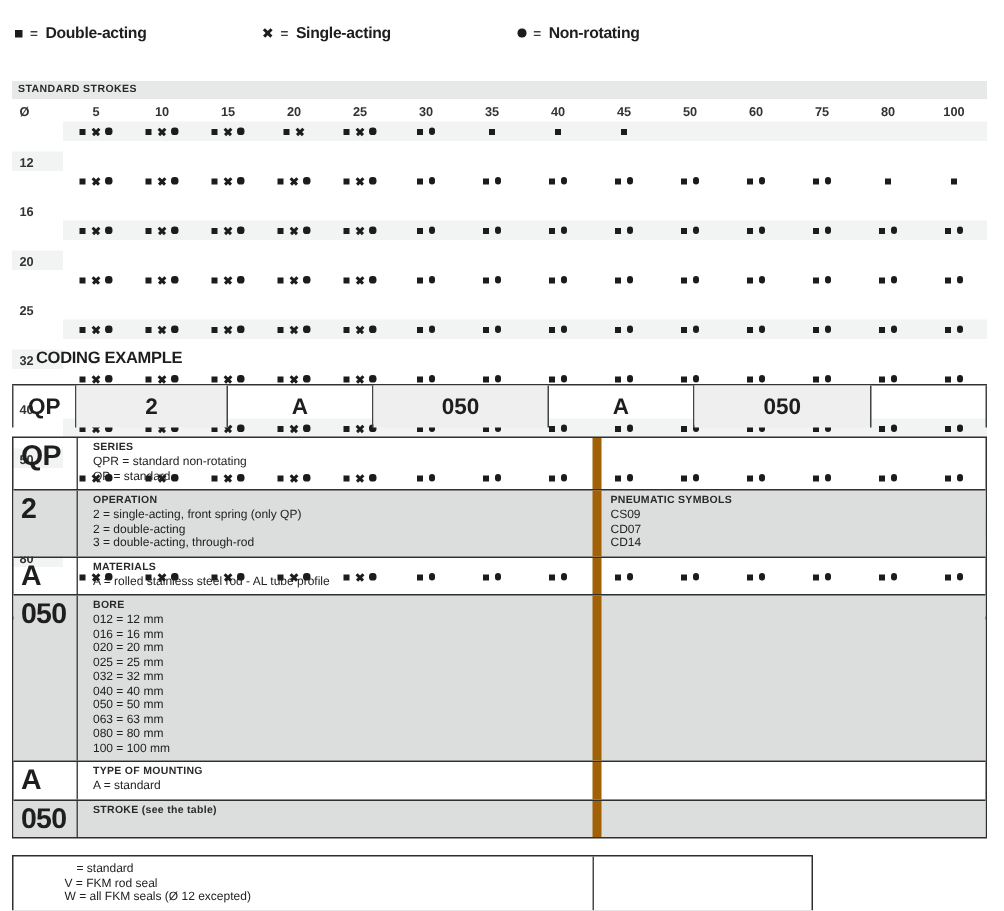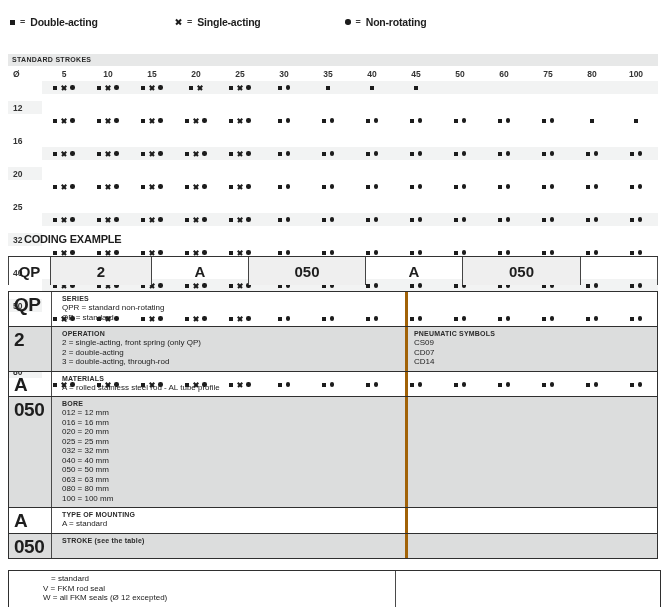--- a/index.html
+++ b/index.html
@@ -52,26 +52,26 @@
   .code-seg.shaded { background:#efefef; }
 
   
   .breakdown { position:absolute; left:8px; top:291px; width:650px; box-sizing:border-box;
                border:1.5px solid #2f2f2f; }
   .bd-section { display:grid; grid-template-columns:42px 344px 1fr; }
   .bd-section + .bd-section { border-top:1.5px solid #2f2f2f; }
   .bd-section.shaded { background:#dcdddd; }
   .bd-code { font-size:19px; font-weight:700; padding:2px 0 0 5px; letter-spacing:-0.5px; }
   .bd-desc { border-left:1px solid #4a4a4a; padding:3px 0 4px 10px; }
-  .bd-right { border-left:3px solid #a16207; padding:3px 0 4px 6px;margin-left:10px; }
+  .bd-right { border-left:6px solid #a16207; padding:3px 0 4px 6px; }
   .bd-title { font-size:7px; font-weight:700; letter-spacing:0.2px; color:#2a2a2a; margin-bottom:1px; }
   .bd-line { font-size:8px; line-height:9.5px; color:#222; }
   .bd-section[data-idx="5"] { min-height:24px; }
 
-  .seal-box { position:absolute; left:8px; top:570px; width:653px; box-sizing:border-box;
+  .seal-box { position:absolute; left:8px; top:570px; width:534px; box-sizing:border-box;
               border:1.5px solid #2f2f2f; display:grid; grid-template-columns:386px 1fr; }
   .sb-left { padding:3px 0 4px 34px; }
   .sb-right { border-left:1px solid #4a4a4a; }
   .sb-left .bd-line:first-child { padding-left:8px; }
 </style>
 </head>
 <body>
 
 <div class="page">
 

